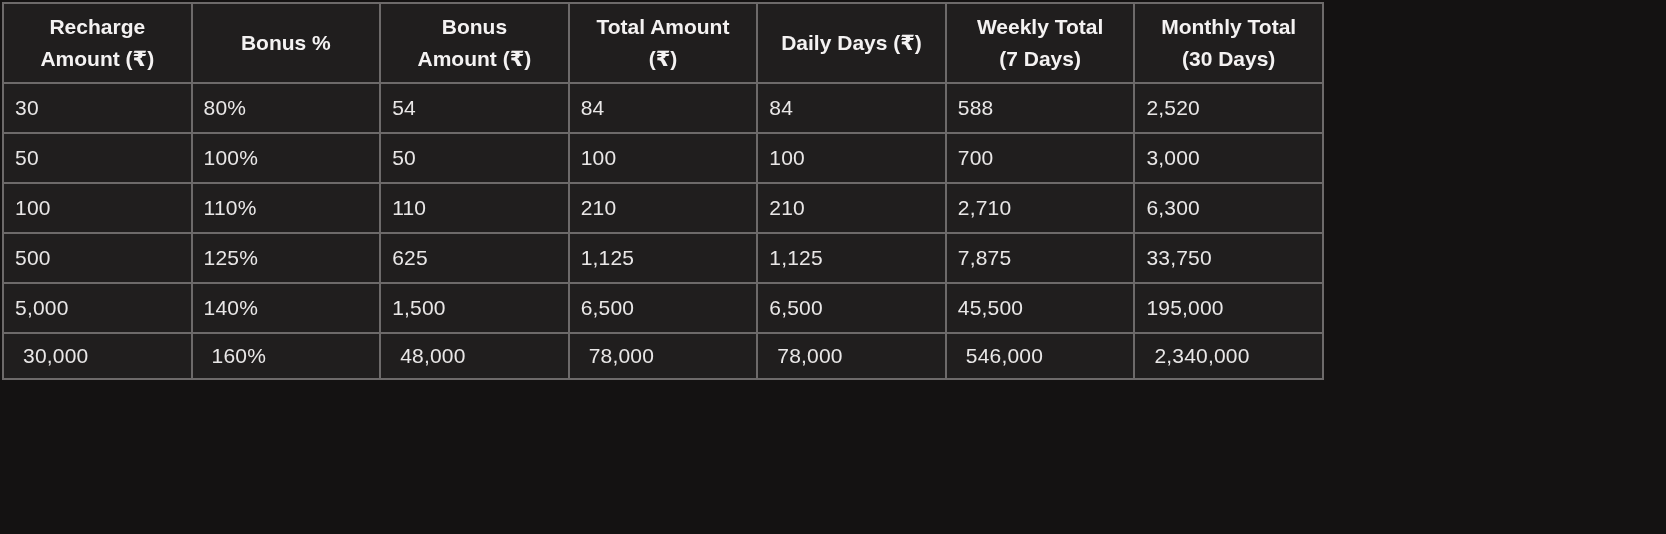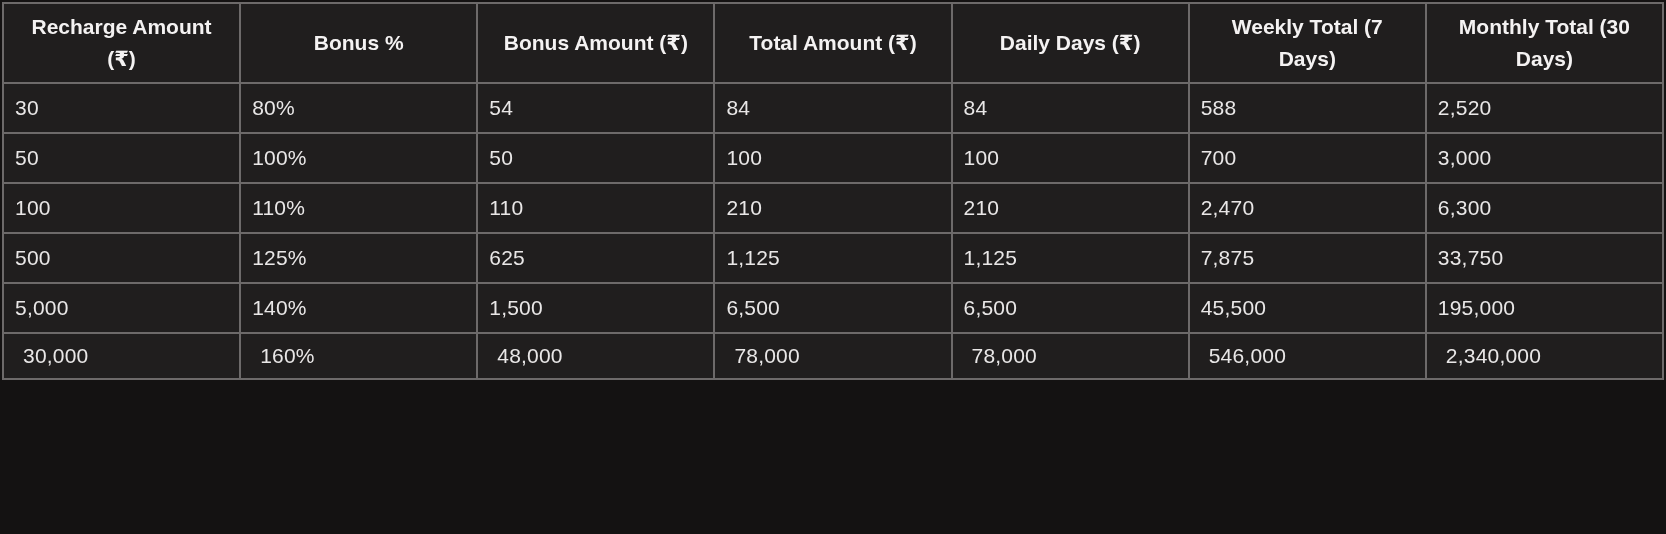--- a/index.html
+++ b/index.html
@@ -11,21 +11,21 @@
     height: 534px;
     background: #141212;
     overflow: hidden;
     font-family: "Liberation Sans", "DejaVu Sans", sans-serif;
     position: relative;
   }
   .table-wrap {
     position: absolute;
     top: 2px;
     left: 2px;
-    width: 1662px;
+    width: 1322px;
   }
   table {
     width: 100%;
     border-collapse: collapse;
     table-layout: fixed;
   }
   th, td {
     border: 2px solid #6d6a6a;
     background: #201e1e;
     overflow: hidden;
@@ -89,21 +89,21 @@
         <td>100</td>
         <td>700</td>
         <td>3,000</td>
       </tr>
       <tr>
         <td>100</td>
         <td>110%</td>
         <td>110</td>
         <td>210</td>
         <td>210</td>
-        <td>2,470</td>
+        <td>2,710</td>
         <td>6,300</td>
       </tr>
       <tr>
         <td>500</td>
         <td>125%</td>
         <td>625</td>
         <td>1,125</td>
         <td>1,125</td>
         <td>7,875</td>
         <td>33,750</td>

